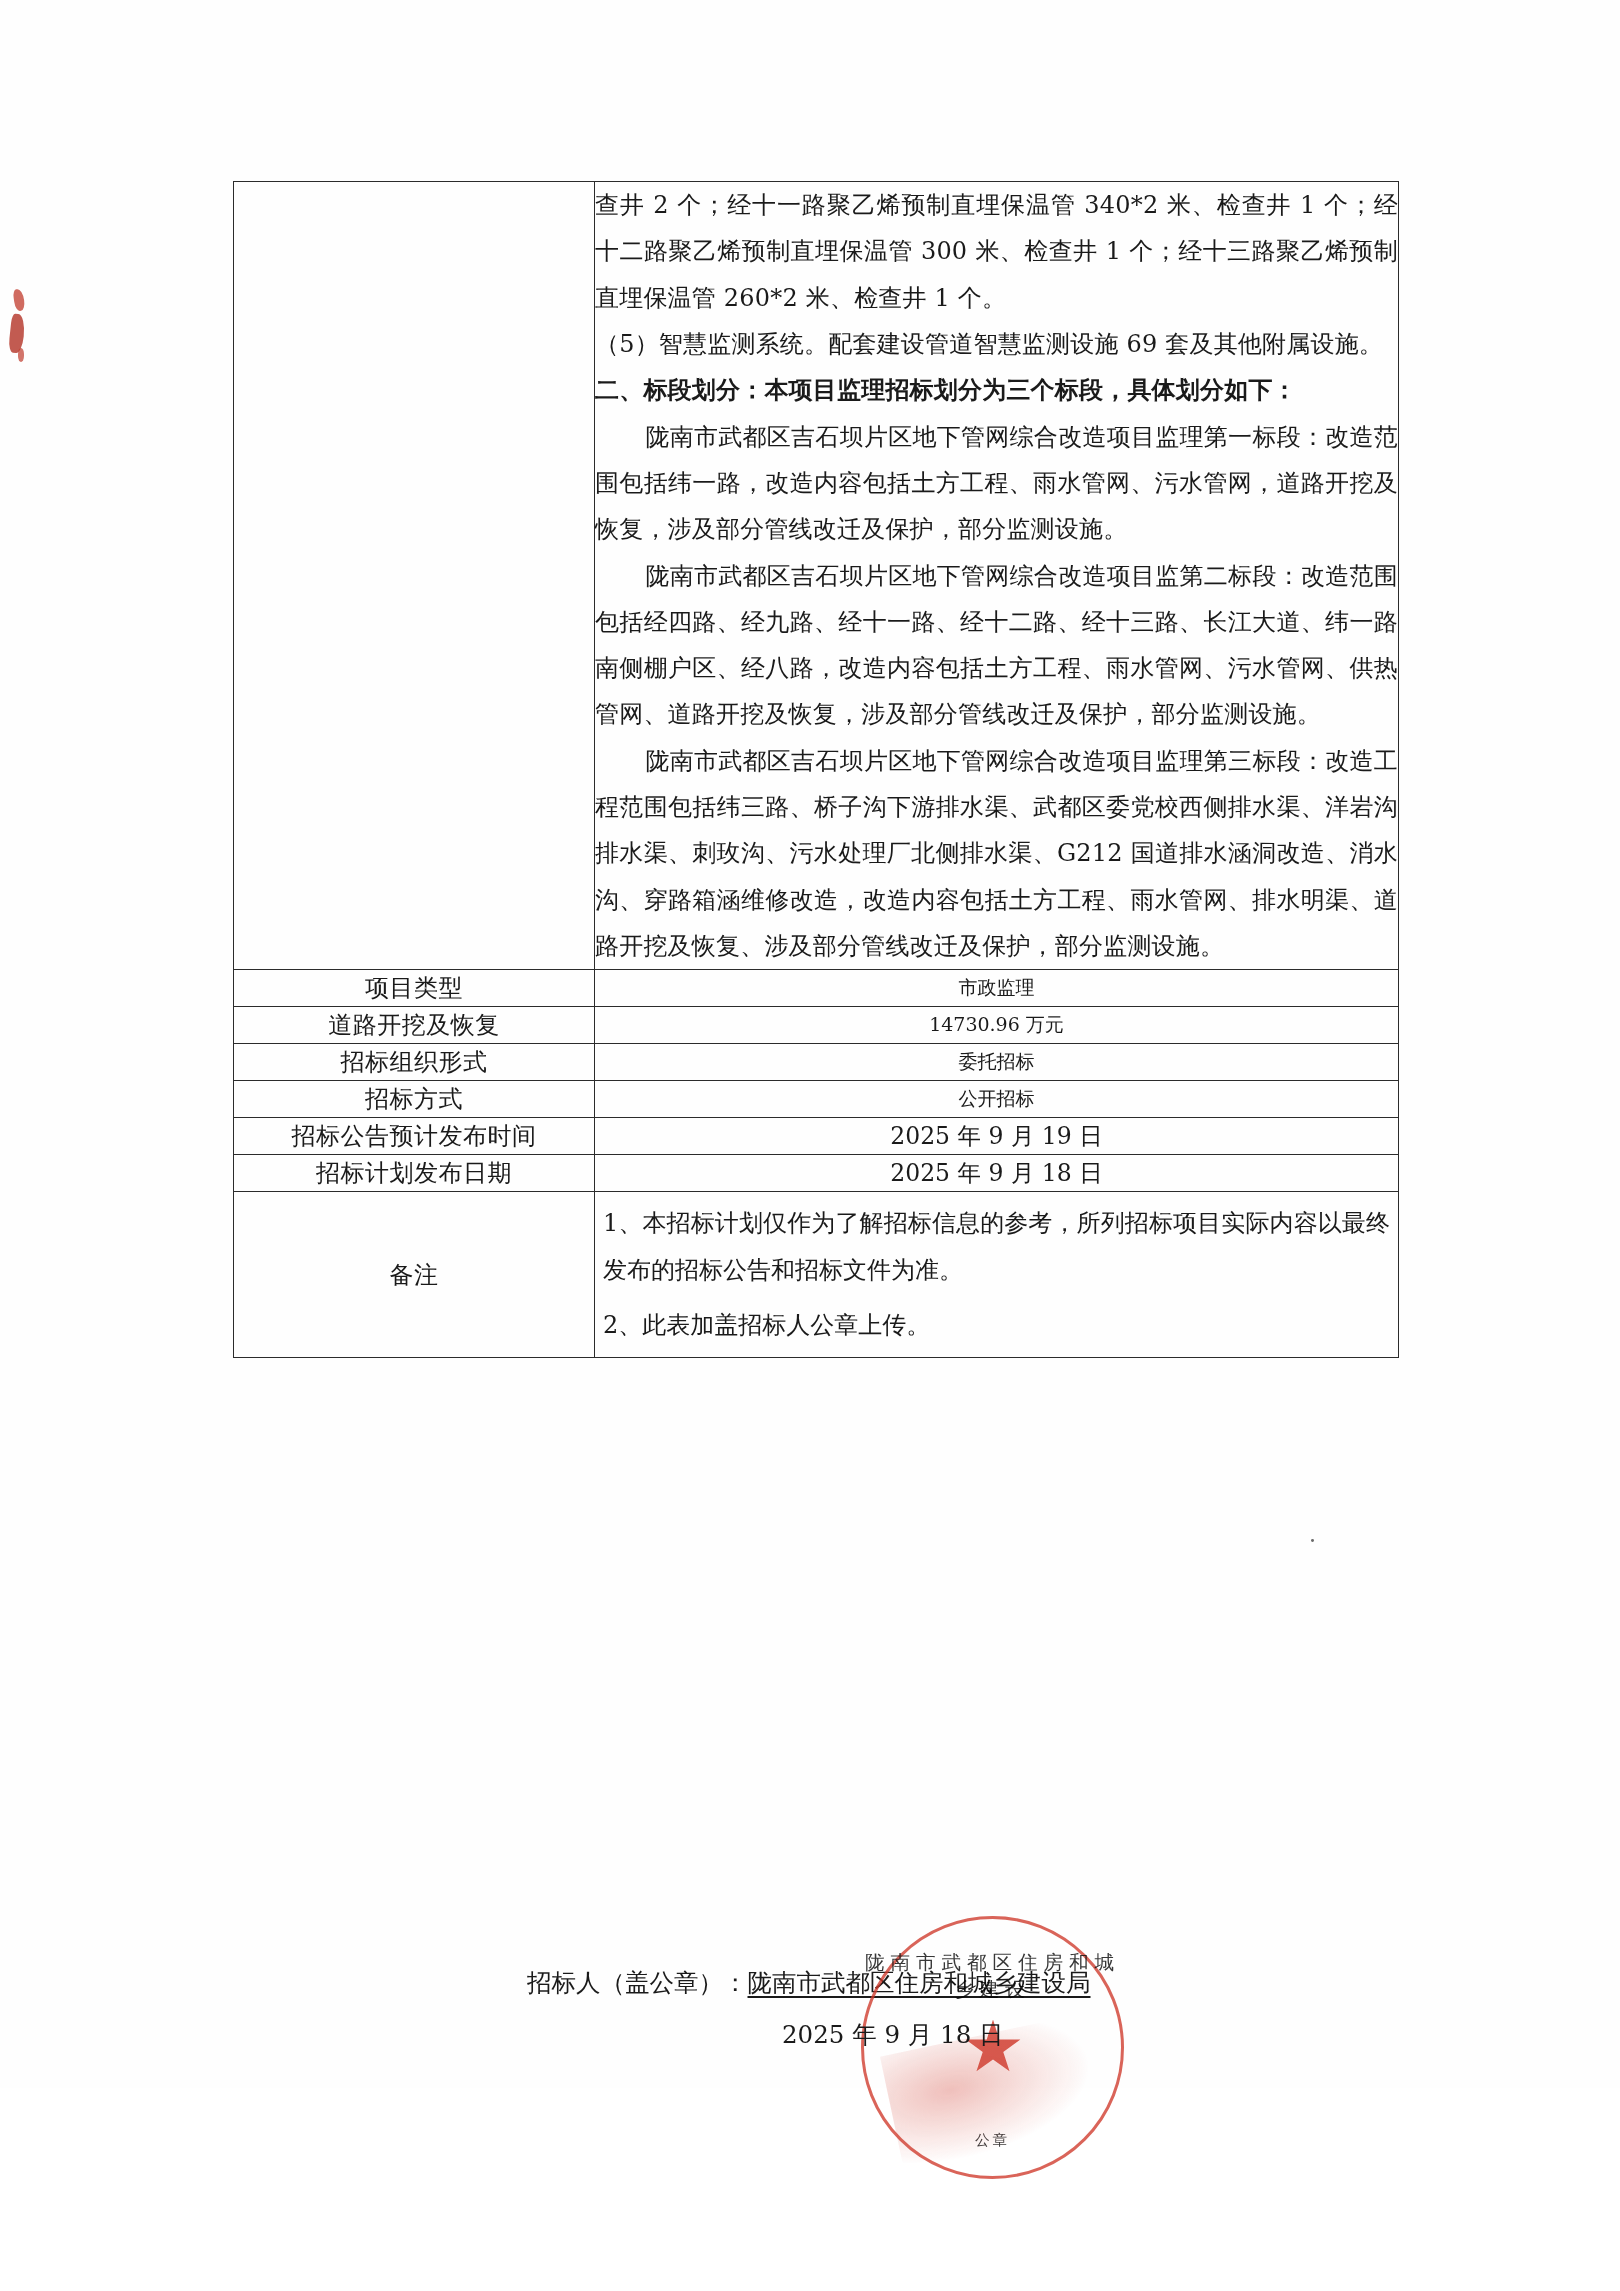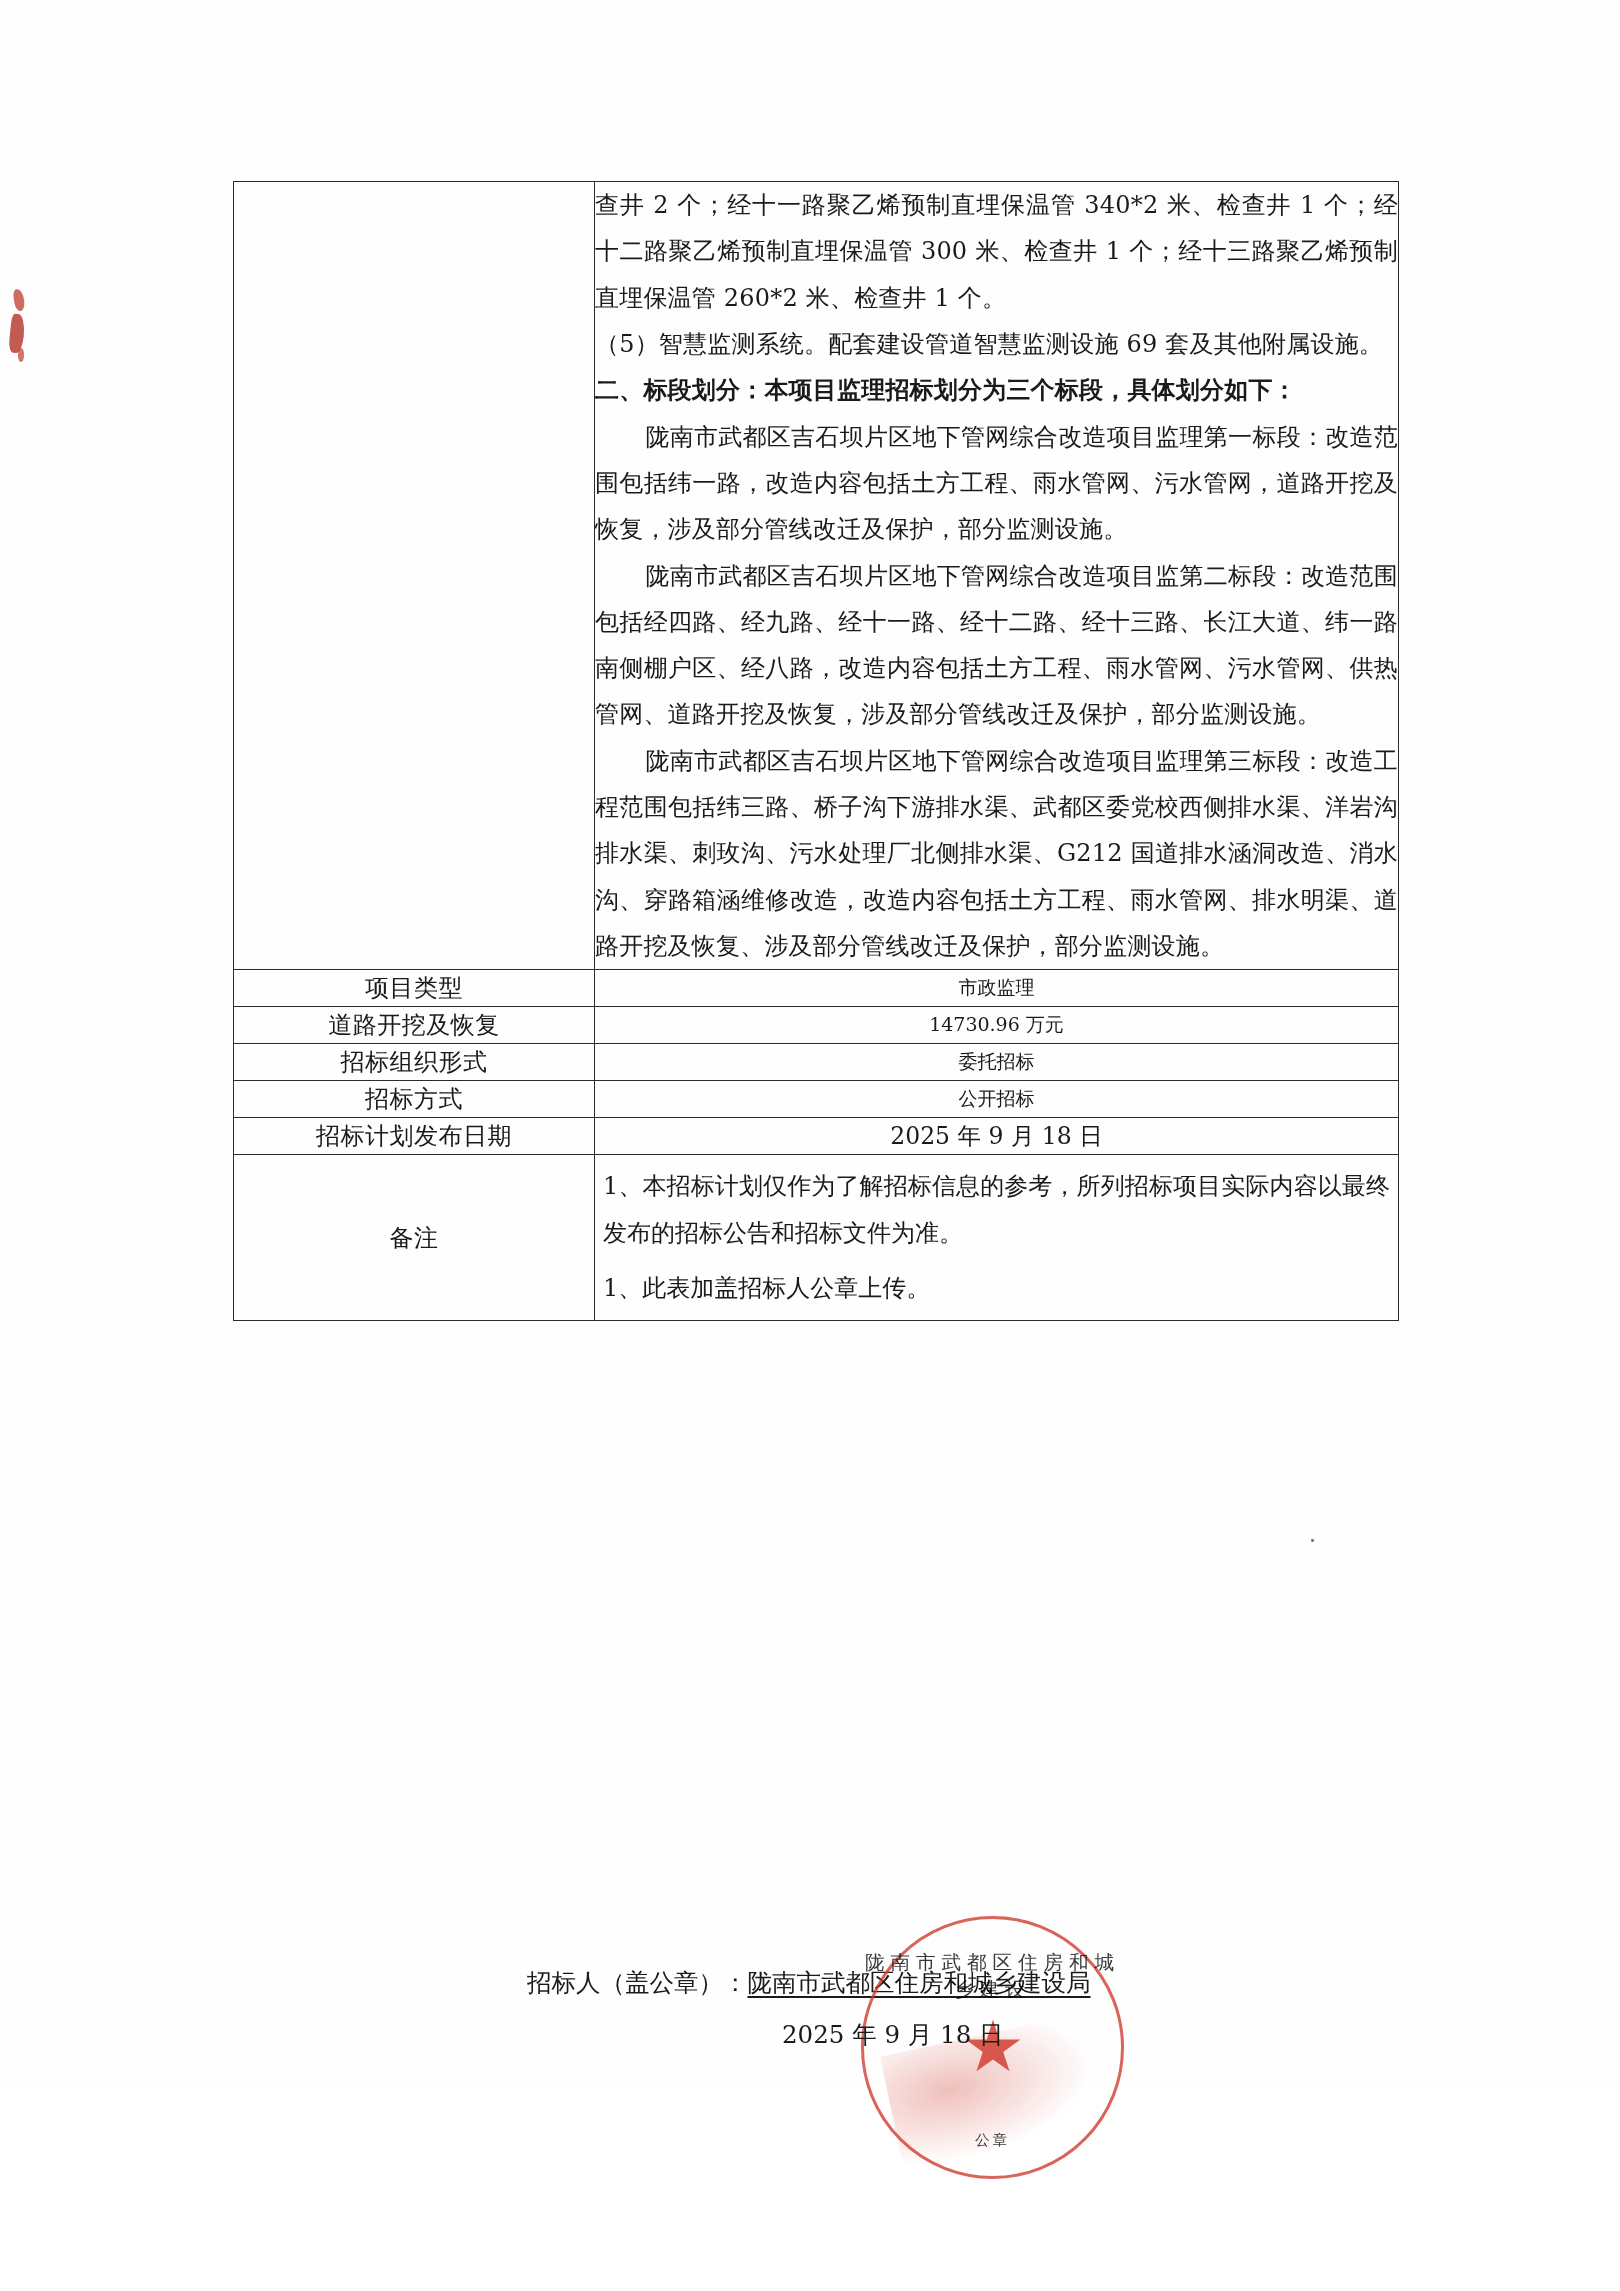--- a/index.html
+++ b/index.html
@@ -237,31 +237,35 @@
       <tr>
         <td class="label-cell">招标组织形式</td>
         <td class="value-center">委托招标</td>
       </tr>
 
       <tr>
         <td class="label-cell">招标方式</td>
         <td class="value-center">公开招标</td>
       </tr>
 
+      <tr>
+        <td class="label-cell">招标公告预计发布时间</td>
+        <td class="value-center-small">2025 年 9 月 19 日</td>
+      </tr>
 
       <tr>
         <td class="label-cell">招标计划发布日期</td>
         <td class="value-center-small">2025 年 9 月 18 日</td>
       </tr>
 
       <tr>
         <td class="label-cell">备注</td>
         <td class="value-cell remarks-cell">
           <p>1、本招标计划仅作为了解招标信息的参考，所列招标项目实际内容以最终发布的招标公告和招标文件为准。</p>
-          <p>1、此表加盖招标人公章上传。</p>
+          <p>2、此表加盖招标人公章上传。</p>
         </td>
       </tr>
     </tbody>
   </table>
 
   <div class="signature">
     <div class="sig-line">
       <span>招标人（盖公章）：</span><span class="sig-underline">陇南市武都区住房和城乡建设局</span>
     </div>
     <div class="sig-date">2025 年 9 月 18 日</div>

